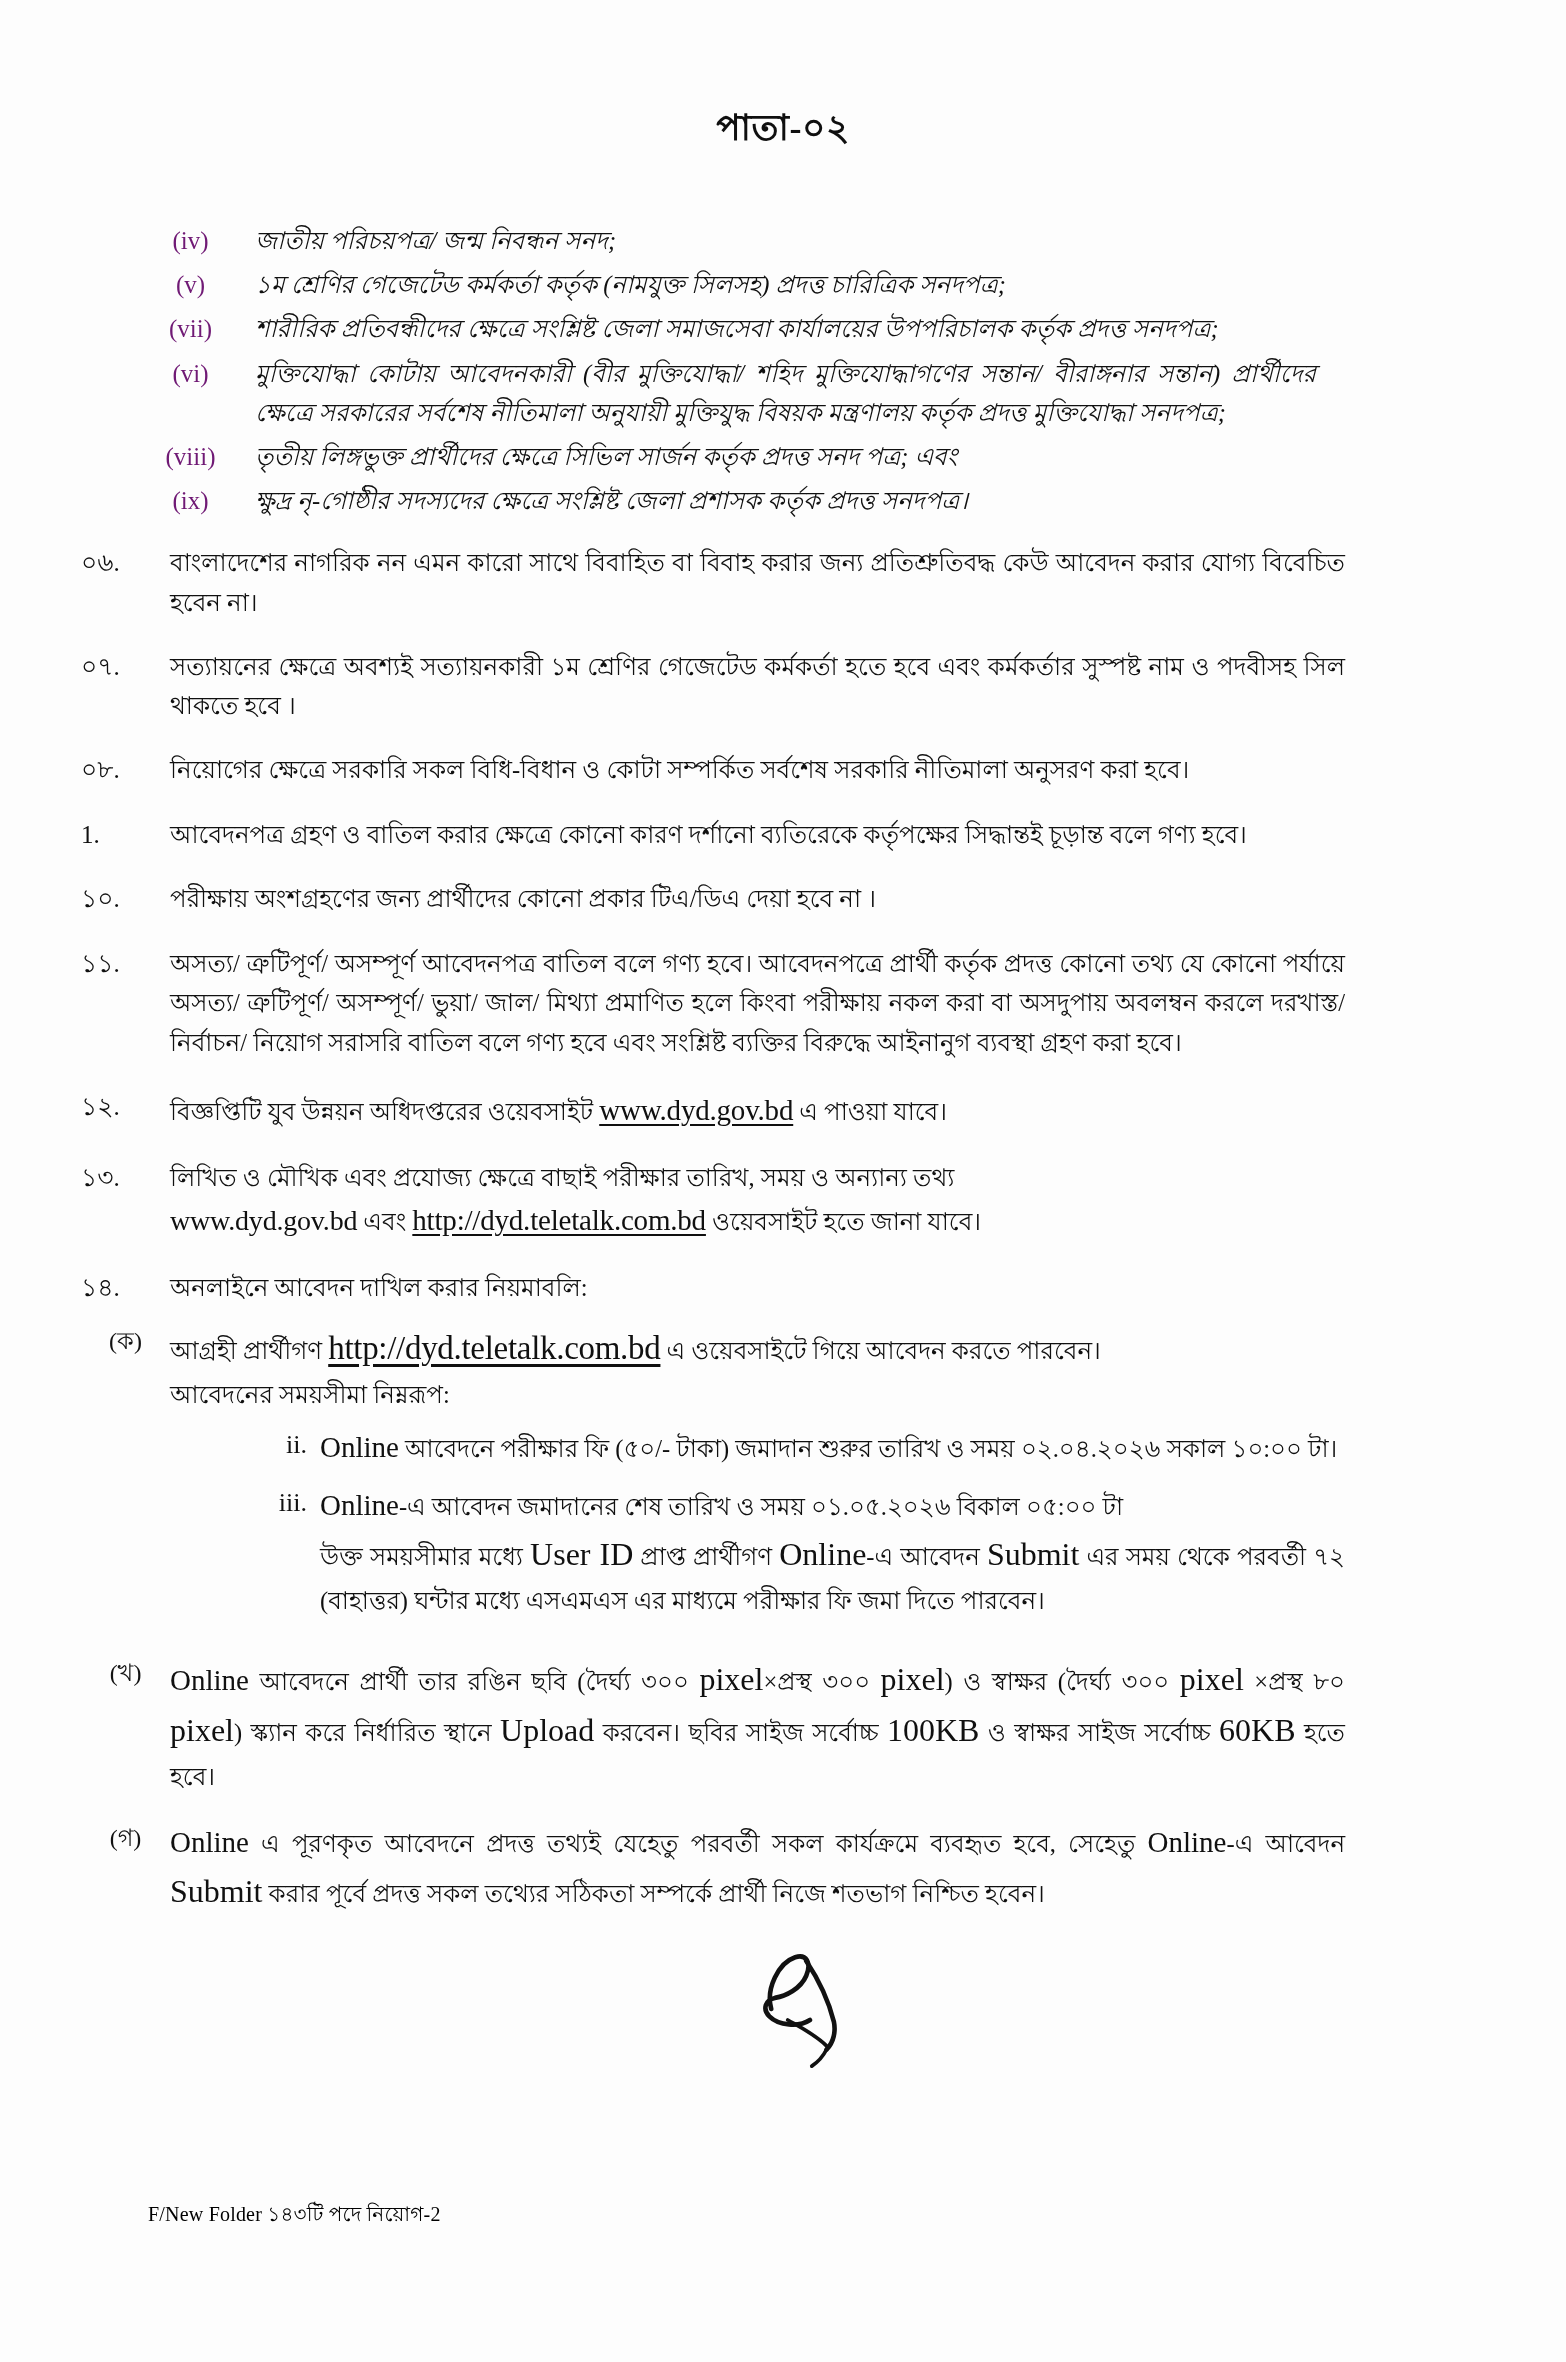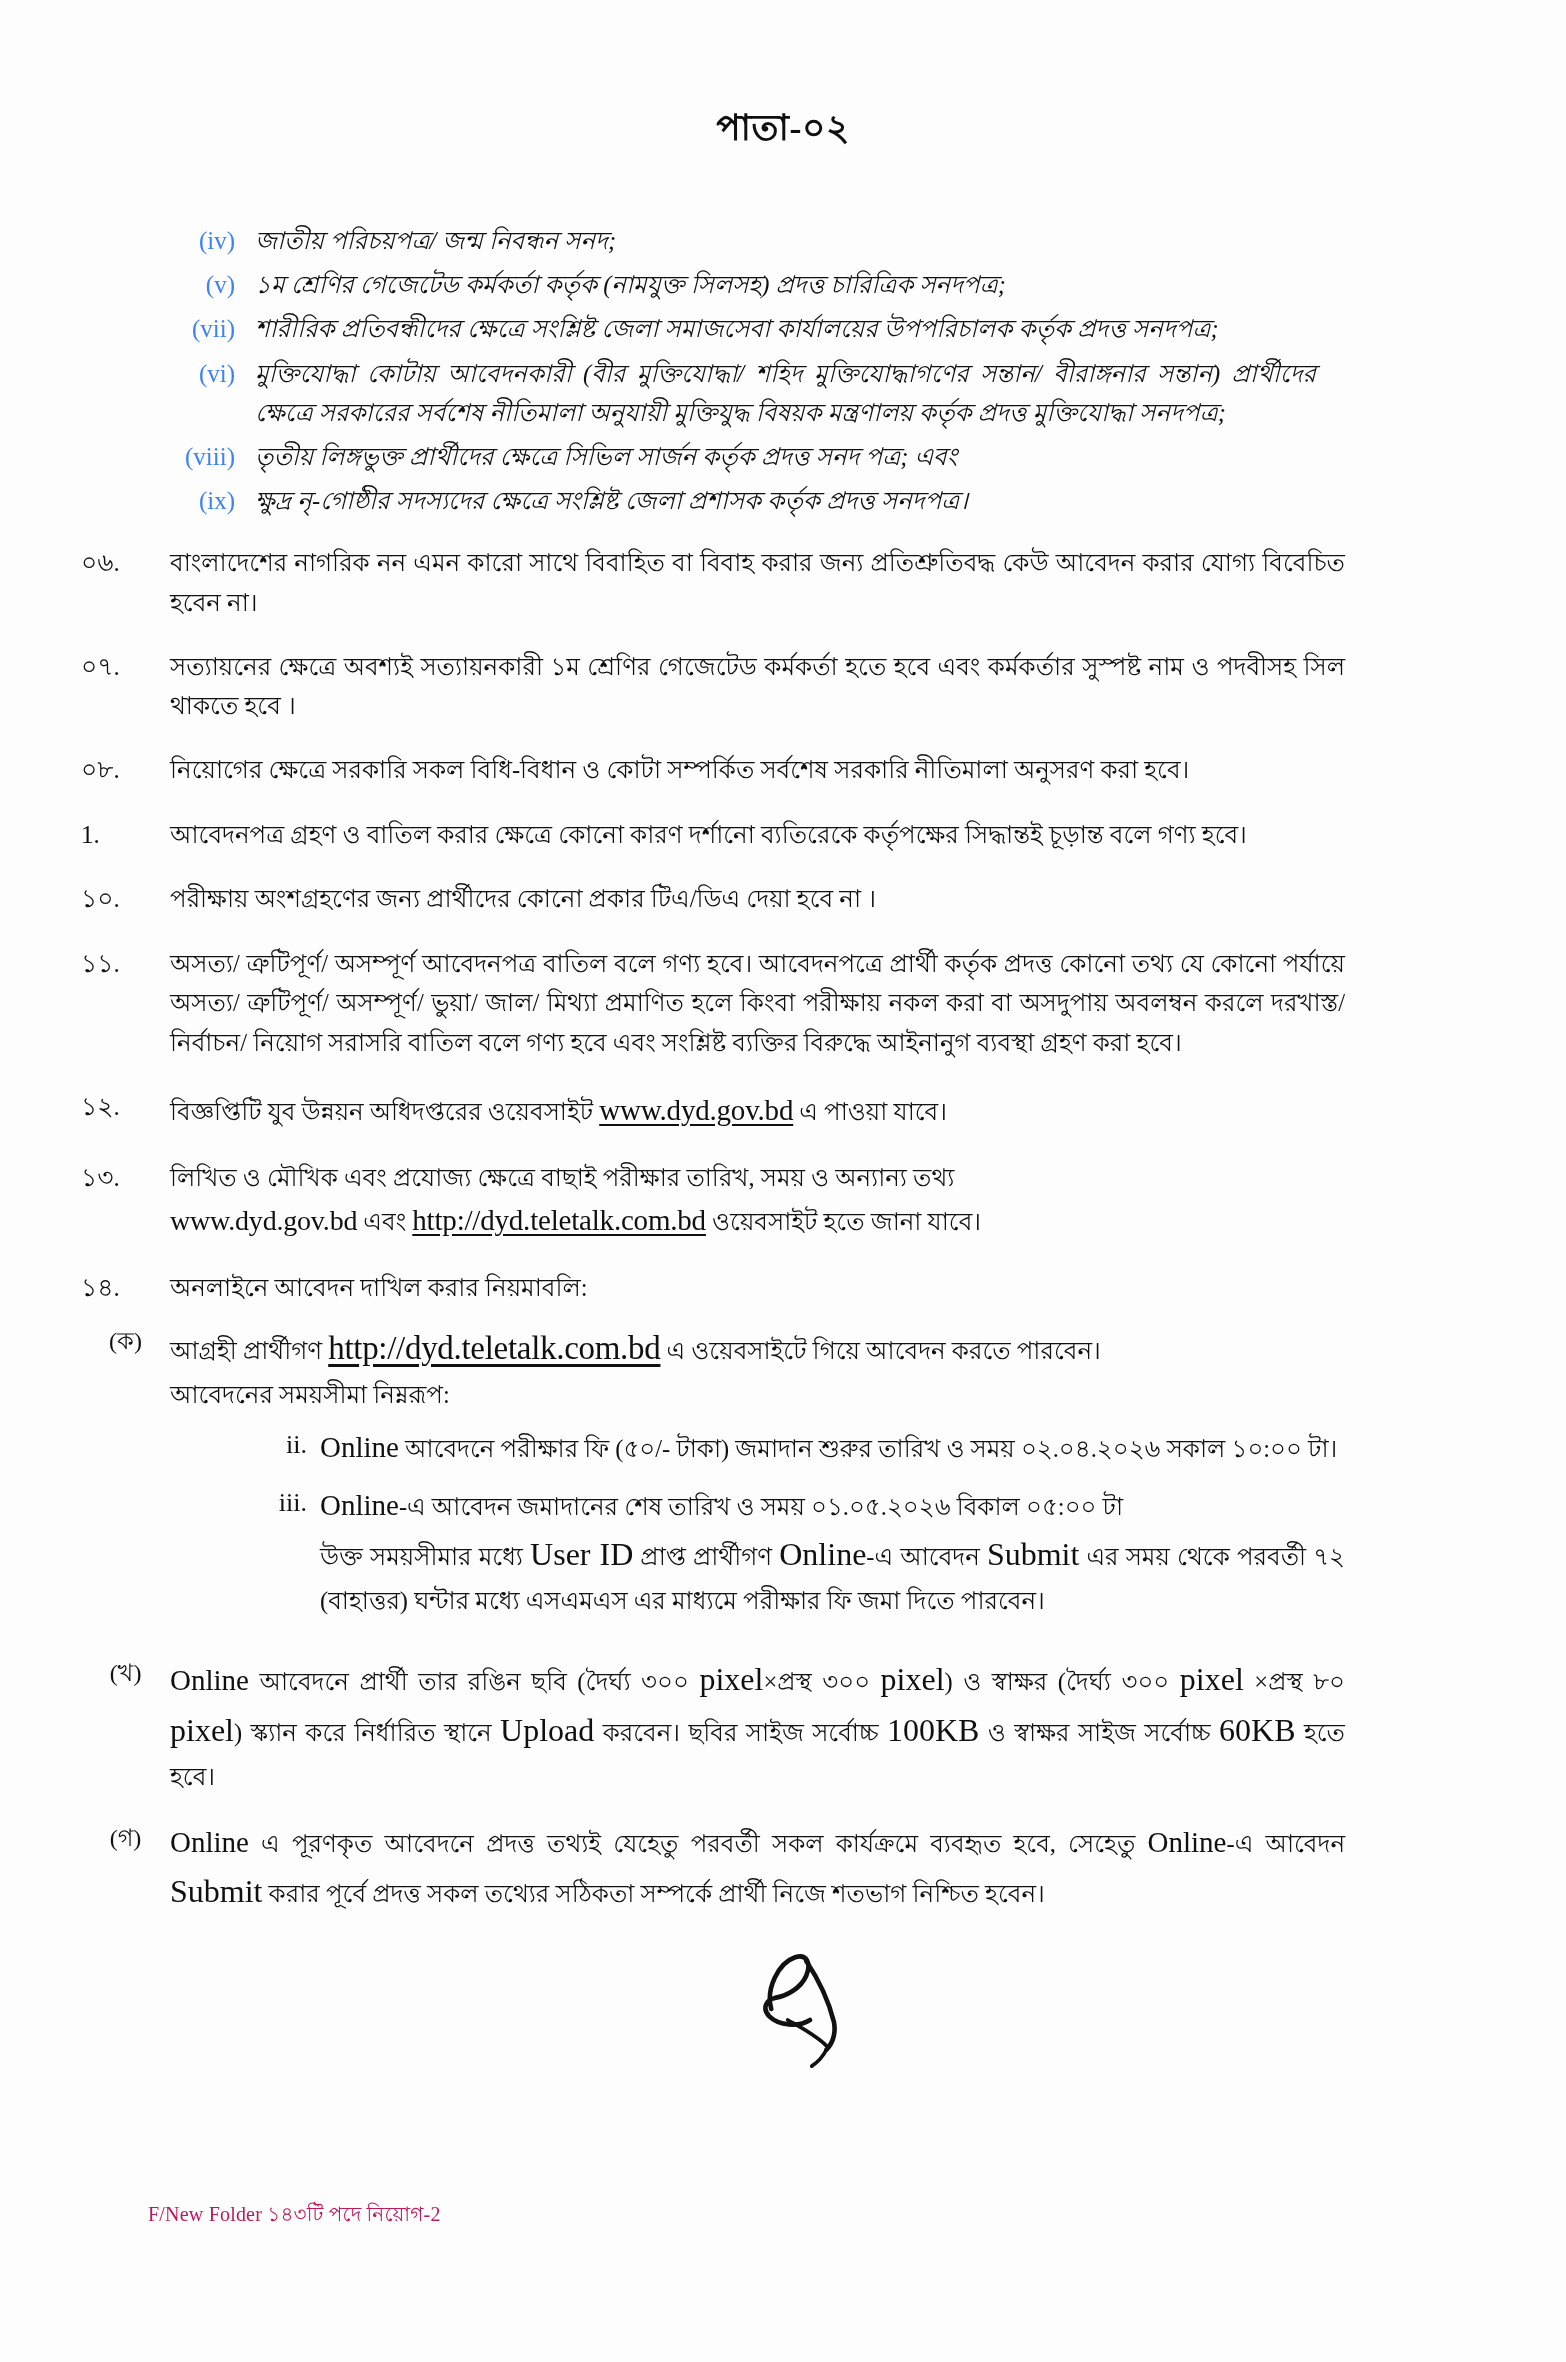--- a/index.html
+++ b/index.html
@@ -50,27 +50,27 @@
     margin-left: 146px;
     width: 1170px;
   }
   .roman-row {
     display: flex;
     align-items: flex-start;
     margin-bottom: 3.7px;
   }
   .roman-marker {
     flex: 0 0 89px;
-    text-align: right;
+    text-align: center;
     padding-right: 20px;
     font-size: 25px;
     font-family: "Liberation Serif", serif;
     white-space: nowrap;
     line-height: 1.62;
-    color: #3b82f6;
+    color: #701a75;
   }
   .roman-body {
     flex: 1 1 auto;
     font-style: italic;
   }
 
   
   .num-list {
     margin-top: 22px;
     margin-left: 81px;
@@ -167,21 +167,21 @@
     height: 157px;
   }
 
   
   .page-footer {
     position: absolute;
     left: 148px;
     bottom: 131px;
     font-size: 20px;
     font-family: "Liberation Serif", serif;
-    color: #be185d;
+    color: #000000;
     letter-spacing: 0.2px;
   }
 
   .tight { margin-bottom: 13px; }
 </style>
 </head>
 <body>
 
 <div class="page">
 

